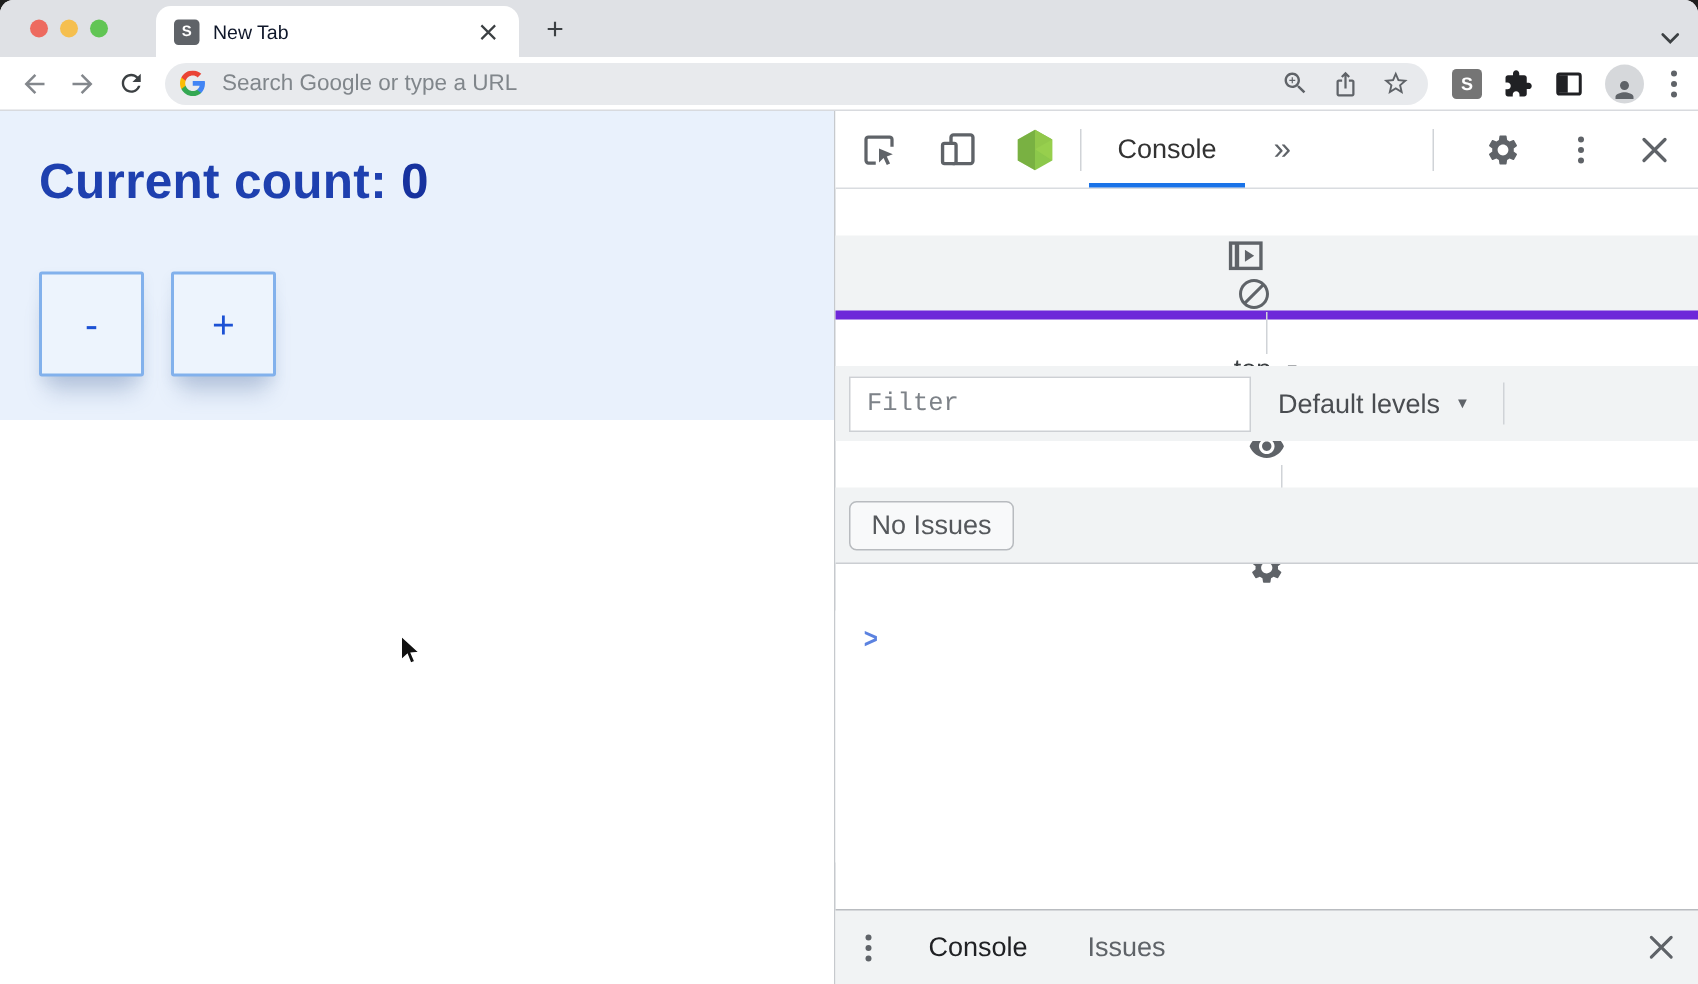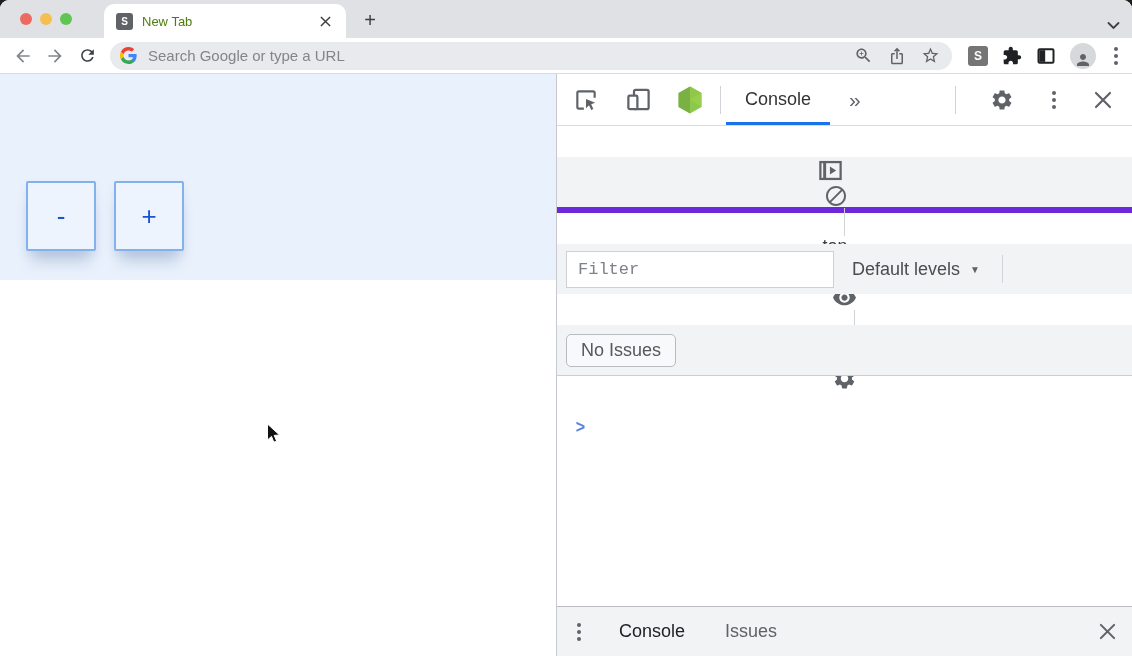--- a/index.html
+++ b/index.html
@@ -8,21 +8,21 @@
 
   
   .tabstrip{height:38px;background:#dfe1e5;display:flex;align-items:flex-end;position:relative;}
   .lights{display:flex;gap:8px;align-items:center;height:38px;padding:0 14px 0 20px;}
   .light{width:12px;height:12px;border-radius:50%;}
   .light.red{background:#ed6a5f;}
   .light.yellow{background:#f5bf4f;}
   .light.green{background:#61c554;}
   .tab{width:242px;height:34px;background:#fff;border-radius:10px 10px 0 0;display:flex;align-items:center;padding:0 12px;margin-left:18px;}
   .favicon{width:17px;height:17px;background:#5f6368;border-radius:3px;color:#fff;font-size:10px;font-weight:bold;display:flex;align-items:center;justify-content:center;flex:none;}
-  .tab-title{font-size:13px;color:#4d7c0f;margin-left:9px;white-space:nowrap;}
+  .tab-title{font-size:13px;color:#0f172a;margin-left:9px;white-space:nowrap;}
   .tab-close{margin-left:auto;width:18px;height:18px;display:flex;align-items:center;justify-content:center;color:#3c4043;border-radius:50%;}
   .newtab-btn{width:28px;height:28px;margin:0 0 4px 10px;display:flex;align-items:center;justify-content:center;font-size:20px;color:#3c4043;border-radius:50%;}
   .strip-chevron{margin-left:auto;margin-right:12px;margin-bottom:8px;color:#3c4043;display:flex;}
 
   
   .toolbar{height:36px;background:#fff;border-bottom:1px solid #d8dade;display:flex;align-items:center;padding:0 10px;gap:6px;}
   .nav-ic{width:26px;height:26px;display:flex;align-items:center;justify-content:center;border-radius:50%;flex:none;}
   .omnibox{flex:1;height:28px;background:#e8eaed;border-radius:14px;display:flex;align-items:center;padding:0 10px;margin:0 4px;min-width:0;}
   .omnibox input{border:none;outline:none;background:transparent;flex:1;font-size:15px;color:#202124;margin-left:9px;font-family:"Liberation Sans",sans-serif;min-width:0;}
   .omnibox input::placeholder{color:#80868b;}
@@ -167,20 +167,21 @@
           <i></i>
           <i></i>
         </span>
     </div>
   </div>
 
   <div class="content">
 
     <div class="page">
       <div class="hero">
+        <h1><span>Current count: </span><span class="count">0</span></h1>
         <button class="pbtn minus">-</button>
         <button class="pbtn plus">+</button>
       </div>
       <span class="cursor">
         <svg width="16" height="22" viewBox="0 0 16 22">
             <path d="M1.5 1l0 16 4-3.6 2.3 5.8 2.8-1.2-2.4-5.6 5.3-.4z" fill="#111" stroke="#fff" stroke-width="1"></path>
           </svg>
       </span>
     </div>
 

